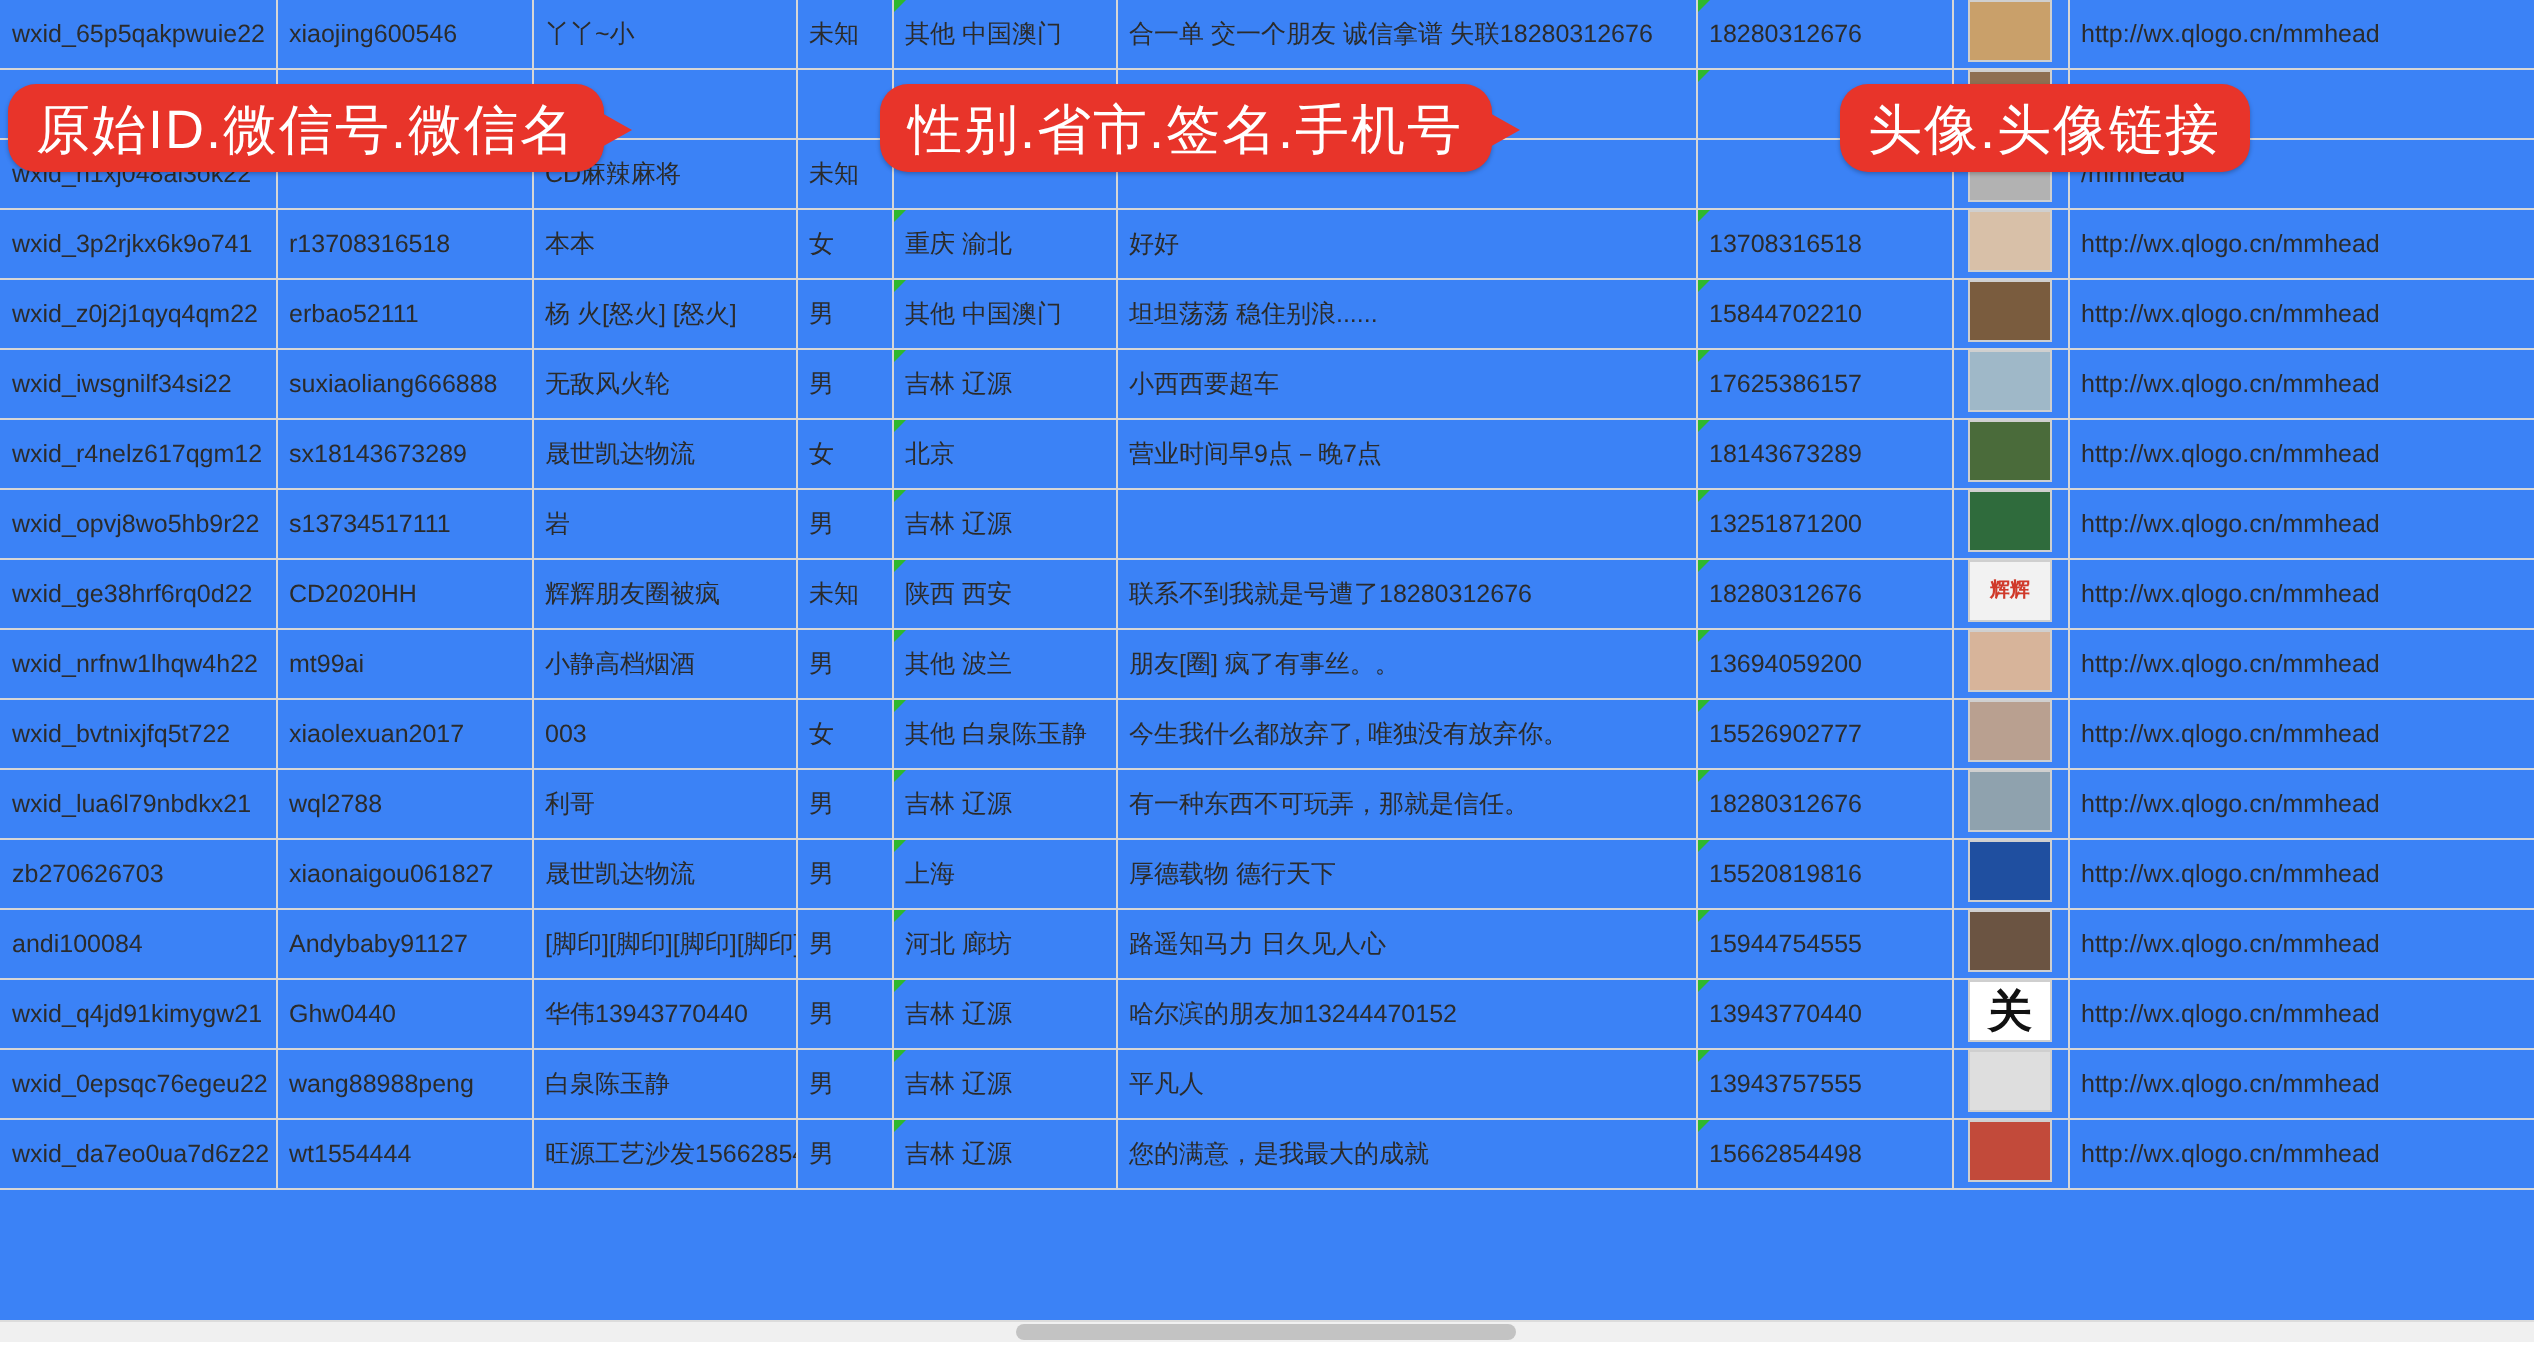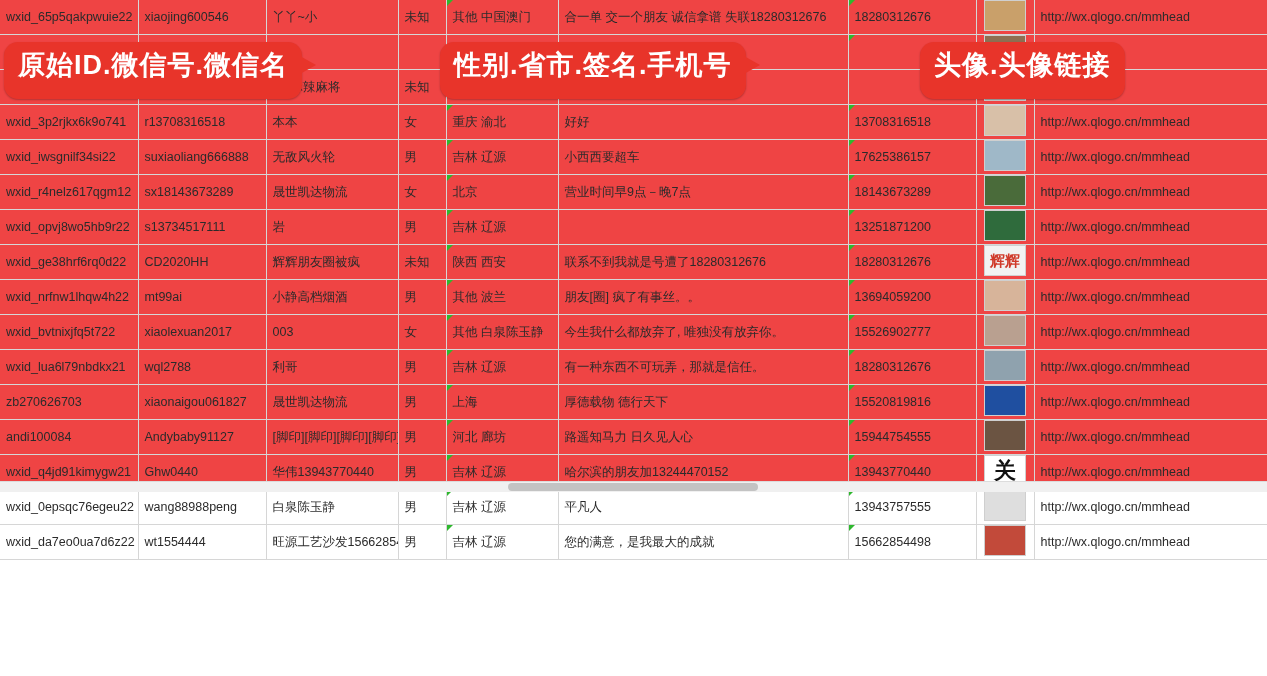--- a/index.html
+++ b/index.html
@@ -13,22 +13,22 @@
     overflow: hidden;
     font-family: "Liberation Sans", sans-serif;
     position: relative;
   }
 
   .sheet {
     position: absolute;
     top: 0;
     left: 0;
     width: 1267px;
-    height: 492px;
-    background: #ef4444;
+    height: 671px;
+    background: #3b82f6;
   }
 
   table.grid {
     border-collapse: collapse;
     table-layout: fixed;
     width: 1267px;
     font-size: 12.5px;
     color: #1a1a1a;
   }
 
@@ -65,21 +65,21 @@
   .avatar-cell {
     padding: 0;
     text-align: center;
   }
   .avatar {
     width: 42px;
     height: 31px;
     display: inline-block;
     border: 1px solid #cfcfcf;
     box-sizing: border-box;
-    font-size: 15px;
+    font-size: 10px;
     line-height: 29px;
     color: #fff;
     overflow: hidden;
     text-align: center;
   }
 
   
   .tri {
     position: relative;
   }
@@ -90,24 +90,24 @@
     top: 0;
     border-top: 6px solid #2eb82e;
     border-right: 6px solid transparent;
   }
 
   
   .banner {
     position: absolute;
     background: #e8342a;
     color: #ffffff;
-    font-weight: bold;
+    font-weight: normal;
     font-size: 27px;
     letter-spacing: 1px;
-    padding: 5px 14px 16px 14px;
+    padding: 5px 14px 3px 14px;
     border-radius: 14px;
     white-space: nowrap;
     box-shadow: 0 1px 2px rgba(0,0,0,0.25);
     font-family: "Liberation Sans", sans-serif;
   }
   #banner-left  { left: 4px;   top: 42px; }
   #banner-mid   { left: 440px; top: 42px; }
   #banner-right { left: 920px; top: 42px; }
 
   .banner .tail {
@@ -202,20 +202,31 @@
         <td class="cell-name">本本</td>
         <td class="cell-gender">女</td>
         <td class="cell-region tri">重庆 渝北</td>
         <td class="cell-sign">好好</td>
         <td class="cell-phone tri">13708316518</td>
         <td class="avatar-cell"><span class="avatar" style="background:#d8c0a8"></span></td>
         <td class="cell-link">http://wx.qlogo.cn/mmhead</td>
       </tr>
 
 
+      <tr>
+        <td class="cell-id">wxid_z0j2j1qyq4qm22</td>
+        <td class="cell-wxno">erbao52111</td>
+        <td class="cell-name">杨 火[怒火] [怒火]</td>
+        <td class="cell-gender">男</td>
+        <td class="cell-region tri">其他 中国澳门</td>
+        <td class="cell-sign">坦坦荡荡 稳住别浪......</td>
+        <td class="cell-phone tri">15844702210</td>
+        <td class="avatar-cell"><span class="avatar" style="background:#7a5c3e"></span></td>
+        <td class="cell-link">http://wx.qlogo.cn/mmhead</td>
+      </tr>
 
       <tr>
         <td class="cell-id">wxid_iwsgnilf34si22</td>
         <td class="cell-wxno">suxiaoliang666888</td>
         <td class="cell-name">无敌风火轮</td>
         <td class="cell-gender">男</td>
         <td class="cell-region tri">吉林 辽源</td>
         <td class="cell-sign">小西西要超车</td>
         <td class="cell-phone tri">17625386157</td>
         <td class="avatar-cell"><span class="avatar" style="background:#9fb8c8"></span></td>

